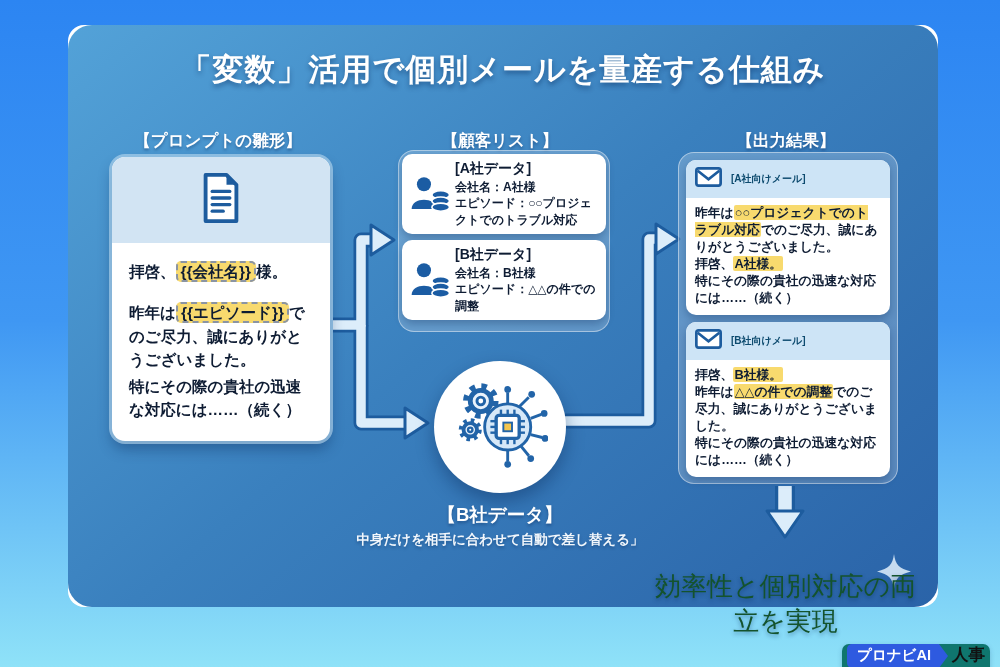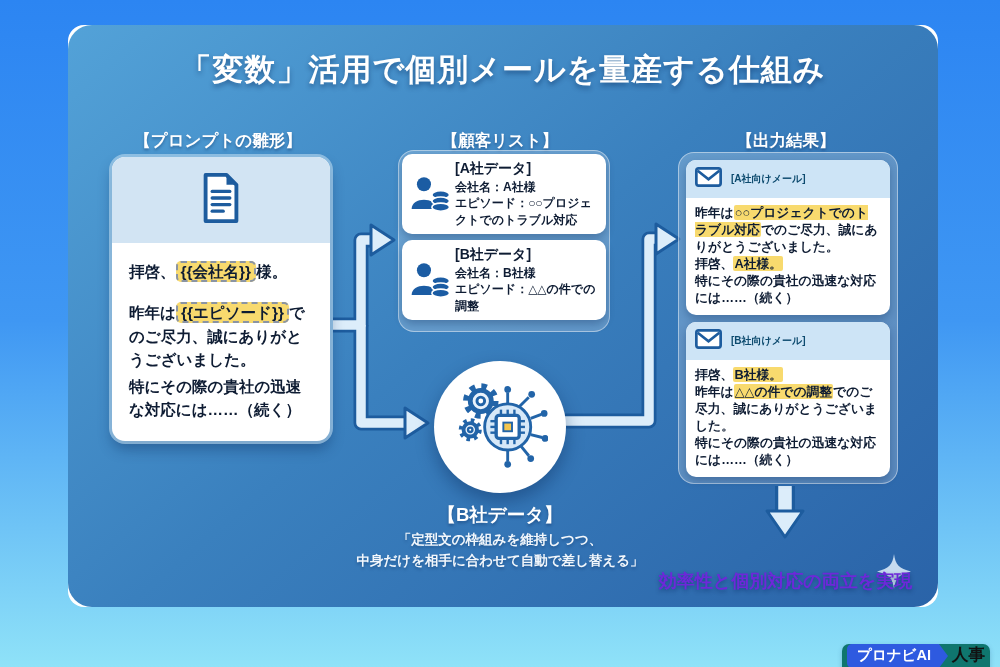--- a/index.html
+++ b/index.html
@@ -49,22 +49,22 @@
   
   .out-panel{position:absolute;left:610px;top:127px;width:220px;height:332px;box-sizing:border-box;
     background:rgba(255,255,255,.22);border:1.5px solid rgba(255,255,255,.45);border-radius:16px;padding:7px;}
   .mail-card{background:#fff;border-radius:10px;overflow:hidden;box-shadow:0 4px 8px rgba(7,38,84,.3);}
   .mail-card + .mail-card{margin-top:7px;}
   .mail-head{display:flex;align-items:center;gap:9px;background:#cde4f6;padding:7px 9px;}
   .mail-title{font-size:10px;font-weight:800;color:#0c4a6e;}
   .mail-body{padding:6px 9px 9px;font-size:12.8px;font-weight:700;color:#0e1c33;line-height:1.33;}
   .mail-body p{margin:0;}
   
-  .result-text{position:absolute;left:575px;top:544px;width:285px;text-align:center;color:#6d28d9;
-    font-size:18px;font-weight:700;text-shadow:0 2px 4px rgba(4,36,84,.45);}
+  .result-text{position:absolute;left:575px;top:544px;width:285px;text-align:center;color:#14532d;
+    font-size:26px;font-weight:400;text-shadow:0 2px 4px rgba(4,36,84,.45);}
   .sparkle{position:absolute;left:806px;top:529px;}
   
   .logo{position:absolute;left:842px;top:622px;width:148px;height:36px;background:#0f766e;border-radius:7px;
     display:flex;align-items:flex-start;justify-content:center;box-shadow:0 2px 5px rgba(20,60,120,.25);margin-top:22px;}
   .logo-badge{position:relative;background:#2e5ae0;color:#fff;font-size:14.5px;font-weight:800;
     padding:4px 8px 4px 10px;border-radius:5px 0 0 5px;line-height:1.1;margin-right:13px;}
   .logo-badge::after{content:"";position:absolute;right:-9px;top:0;
     border-top:12px solid transparent;border-bottom:12px solid transparent;border-left:9px solid #2e5ae0;}
   .logo-suffix{font-size:16.5px;font-weight:800;color:#111;}
 </style>
@@ -201,21 +201,20 @@
             <circle cx="97" cy="64" r="3.5"></circle>
           <circle cx="82" cy="85" r="3.5"></circle>
             <circle cx="58" cy="91" r="3.5"></circle>
             <circle cx="58" cy="13" r="3.5"></circle>
         </g>
       </svg>
     </span>
   </div>
   <div class="ai-caption">【B社データ】</div>
   <div class="ai-quote">
-    <div>「定型文の枠組みを維持しつつ、</div>
     <div>中身だけを相手に合わせて自動で差し替える」</div>
   </div>
 
   <div class="out-panel">
     <div class="mail-card">
       <div class="mail-head">
         <span>
           <svg width="27" height="20" viewBox="0 0 30 22">
             <rect x="1.5" y="1.5" width="27" height="19" rx="2.5" fill="#fff" stroke="#1d5c9e" stroke-width="3"></rect>
             <path d="M3,4 L15,13.5 L27,4" fill="none" stroke="#1d5c9e" stroke-width="3"></path>

